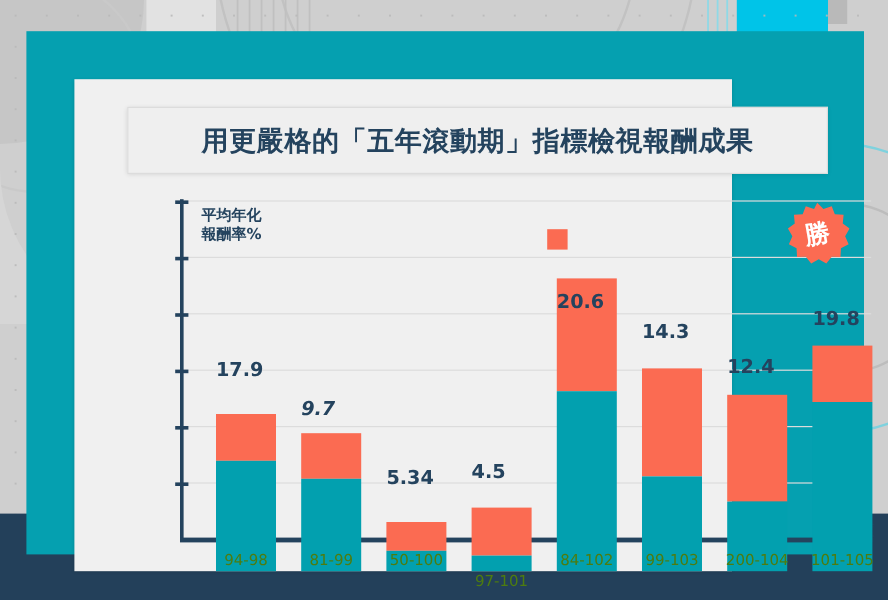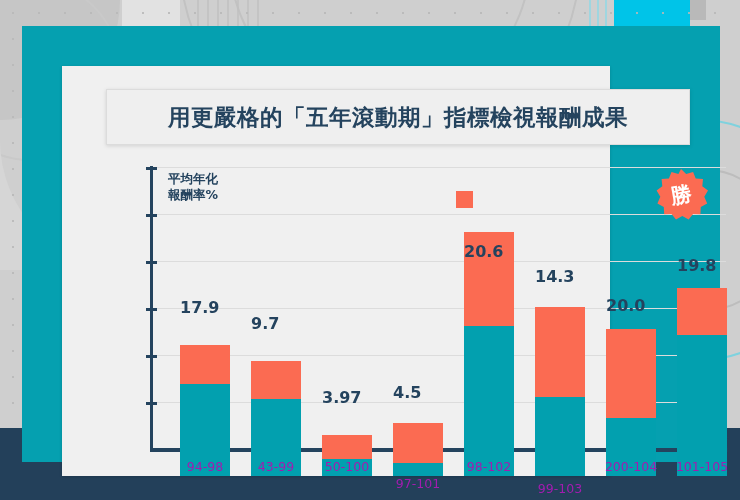--- a/index.html
+++ b/index.html
@@ -163,21 +163,21 @@
     font-size: 16px;
     font-weight: bold;
     color: #24435e;
     text-align: left;
     white-space: nowrap;
   }
 
   .cat-label {
     position: absolute;
     font-size: 12.5px;
-    color: #a21caf;
+    color: #4d7c0f;
     text-align: center;
     white-space: nowrap;
   }
 
   
   #legend {
     position: absolute;
     left: 350px;
     top: 125px;
   }
@@ -306,56 +306,56 @@
           <div class="seg-top" style="bottom:92px; height:39px;"></div>
           <div class="seg-bottom" style="bottom:0px;  height:92px;"></div>
         </div>
         <div class="bar-value" style="left:74px; width:50px; top:232px;">17.9</div>
         <div class="cat-label" style="left:66px; width:66px; top:393px;">94-98</div>
 
         <div class="bar-group" style="left:145px; width:50px; height:382px;">
           <div class="seg-top" style="bottom:77px; height:38px;"></div>
           <div class="seg-bottom" style="bottom:0px;  height:77px;"></div>
         </div>
-        <div class="bar-value" style="left:145px; width:50px; top:248px;">9.7</div>
-        <div class="cat-label" style="left:137px; width:66px; top:393px;">43-99</div>
+        <div class="bar-value" style="left:145px; width:50px; top:265px;font-style:italic;">9.7</div>
+        <div class="cat-label" style="left:137px; width:66px; top:393px;">81-99</div>
 
         <div class="bar-group" style="left:216px; width:50px; height:382px;">
           <div class="seg-top" style="bottom:17px; height:24px;"></div>
           <div class="seg-bottom" style="bottom:0px;  height:17px;"></div>
         </div>
-        <div class="bar-value" style="left:216px; width:50px; top:322px;">3.97</div>
+        <div class="bar-value" style="left:216px; width:50px; top:322px;">5.34</div>
         <div class="cat-label" style="left:208px; width:66px; top:393px;">50-100</div>
 
         <div class="bar-group" style="left:287px; width:50px; height:382px;">
           <div class="seg-top" style="bottom:13px; height:40px;"></div>
           <div class="seg-bottom" style="bottom:0px;  height:13px;"></div>
         </div>
         <div class="bar-value" style="left:287px; width:50px; top:317px;">4.5</div>
         <div class="cat-label" style="left:279px; width:66px; top:410px;">97-101</div>
 
         <div class="bar-group" style="left:358px; width:50px; height:382px;">
           <div class="seg-top" style="bottom:150px; height:94px;"></div>
           <div class="seg-bottom" style="bottom:0px;   height:150px;"></div>
         </div>
         <div class="bar-value" style="left:358px; width:50px; top:176px;">20.6</div>
-        <div class="cat-label" style="left:350px; width:66px; top:393px;">98-102</div>
+        <div class="cat-label" style="left:350px; width:66px; top:393px;">84-102</div>
 
         <div class="bar-group" style="left:429px; width:50px; height:382px;">
           <div class="seg-top" style="bottom:79px; height:90px;"></div>
           <div class="seg-bottom" style="bottom:0px;  height:79px;"></div>
         </div>
         <div class="bar-value" style="left:429px; width:50px; top:201px;">14.3</div>
-        <div class="cat-label" style="left:421px; width:66px; top:415px;">99-103</div>
+        <div class="cat-label" style="left:421px; width:66px; top:393px;">99-103</div>
 
         <div class="bar-group" style="left:500px; width:50px; height:382px;">
           <div class="seg-top" style="bottom:58px; height:89px;"></div>
           <div class="seg-bottom" style="bottom:0px;  height:58px;"></div>
         </div>
-        <div class="bar-value" style="left:500px; width:50px; top:230px;">20.0</div>
+        <div class="bar-value" style="left:500px; width:50px; top:230px;">12.4</div>
         <div class="cat-label" style="left:490px; width:70px; top:393px;">200-104</div>
 
         <div class="bar-group" style="left:571px; width:50px; height:382px;">
           <div class="seg-top" style="bottom:141px; height:47px;"></div>
           <div class="seg-bottom" style="bottom:0px;   height:141px;"></div>
         </div>
         <div class="bar-value" style="left:571px; width:50px; top:190px;">19.8</div>
         <div class="cat-label" style="left:561px; width:70px; top:393px;">101-105</div>
 
         <div id="legend">

